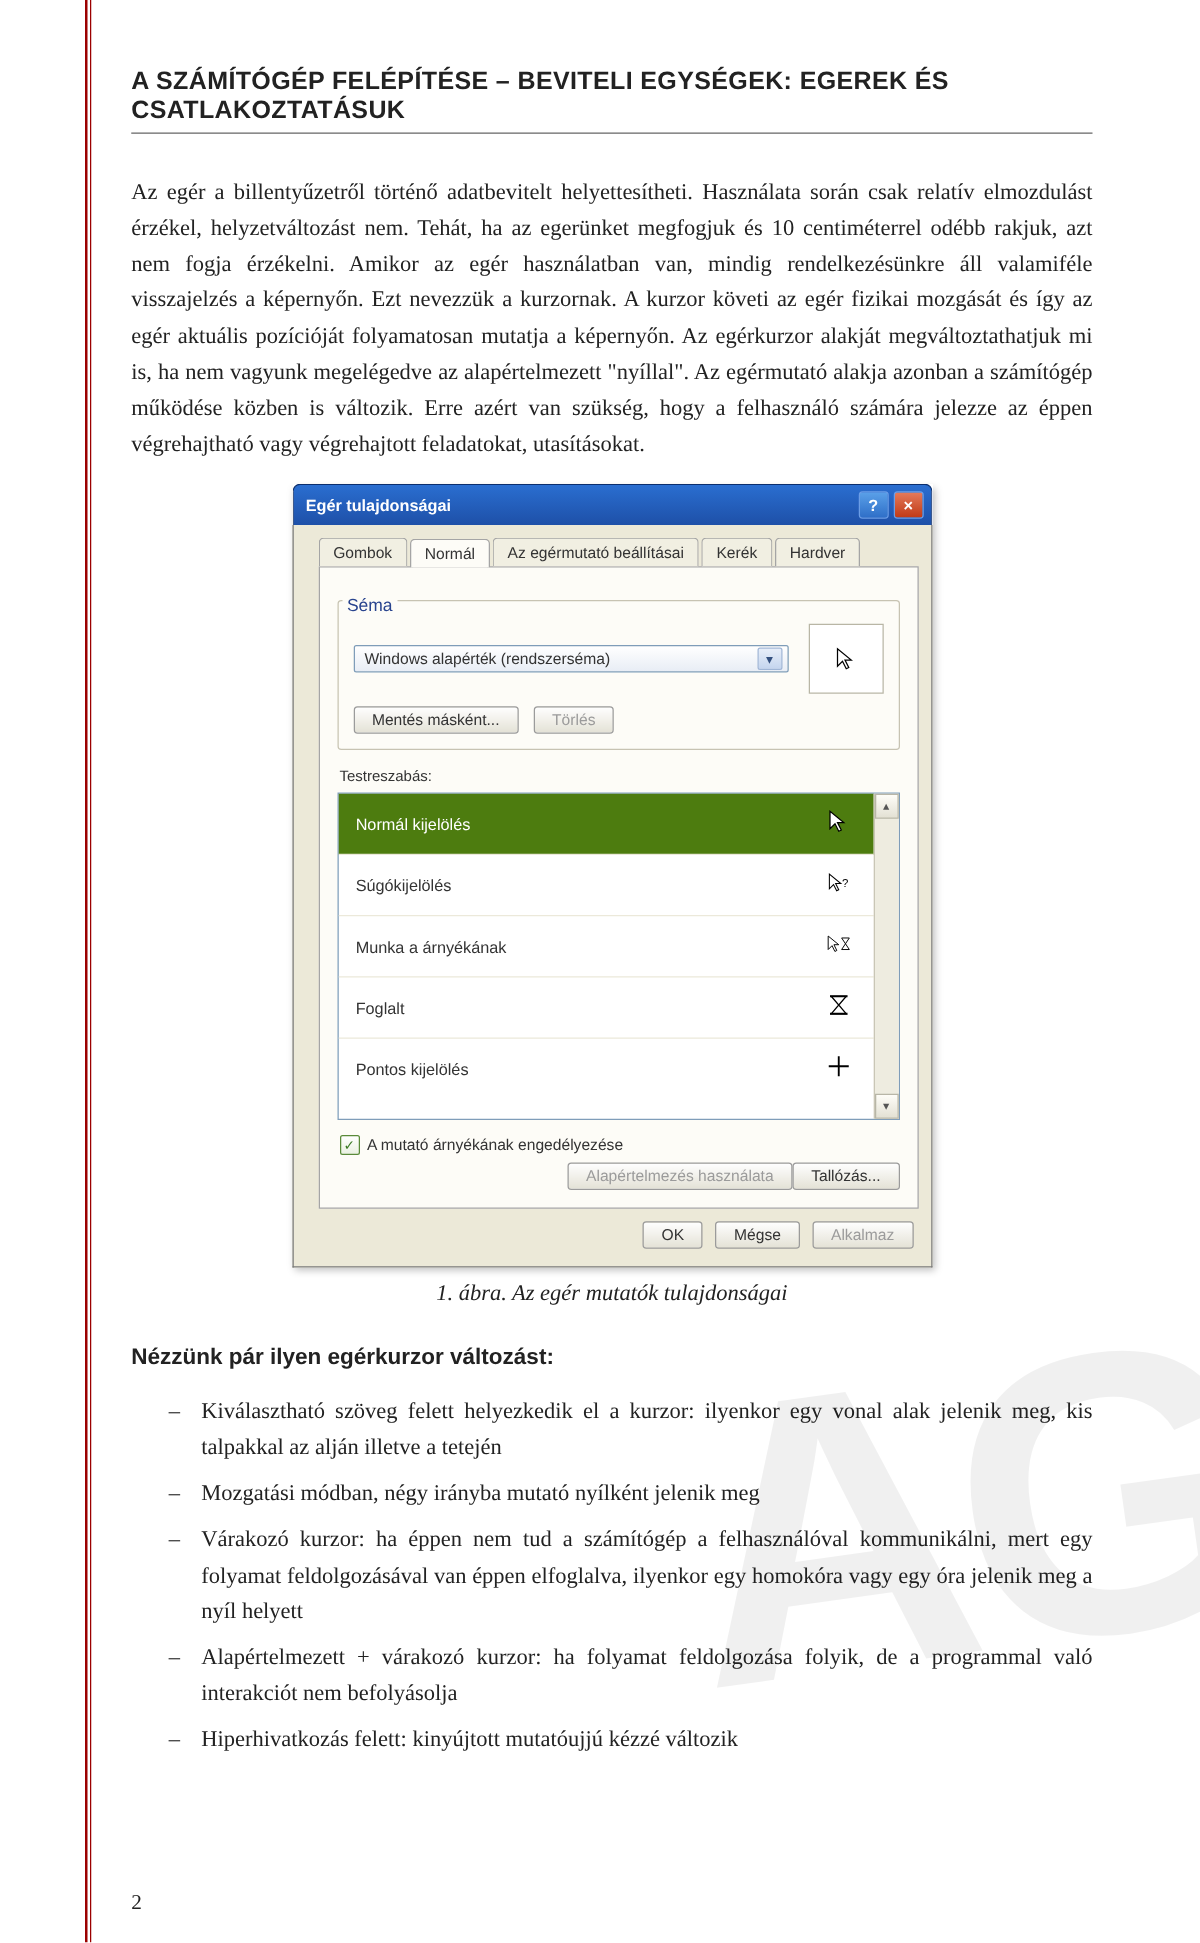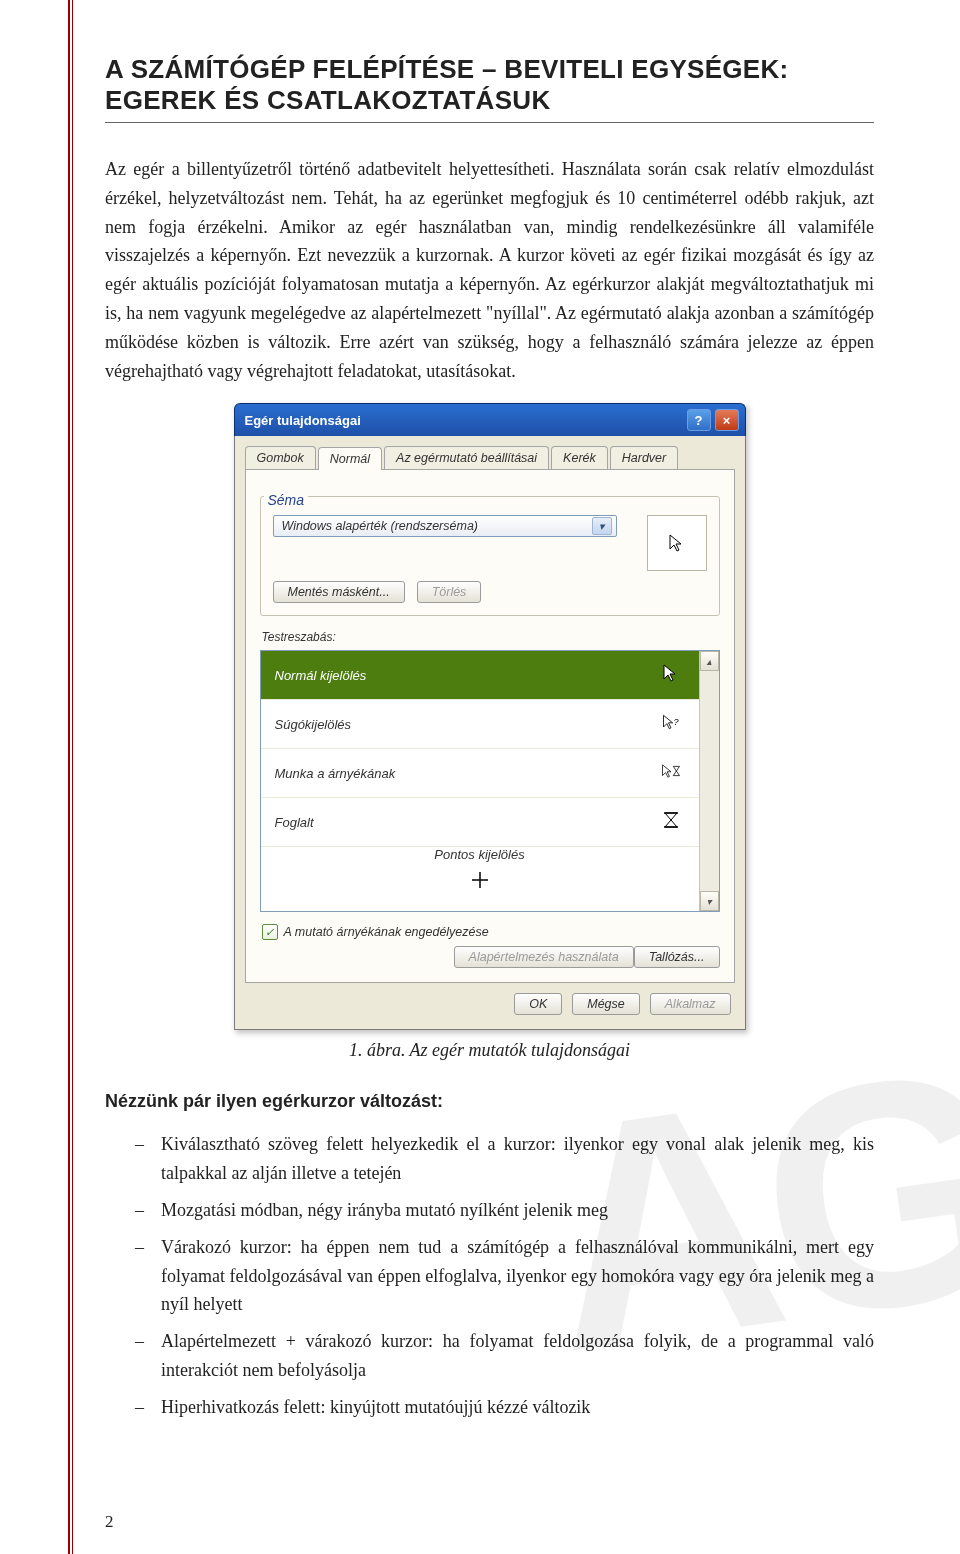--- a/index.html
+++ b/index.html
@@ -1,51 +1,51 @@
 <!DOCTYPE html>
 <html><head>
 <meta charset="utf-8">
 <style>
   html,body{margin:0;padding:0;background:#fff;}
   body{width:960px;min-height:1554px;font-family:Georgia,"Times New Roman",serif;color:#222;position:relative;}
   .page{padding:54px 86px 40px 105px;box-sizing:border-box;position:relative;}
   .left-rule-outer{position:absolute;left:68px;top:0;bottom:0;border-left:2px solid #9b0000;}
   .left-rule-inner{position:absolute;left:72px;top:0;bottom:0;border-left:1px solid #9b0000;}
-  .doc-title{font-size:26px;letter-spacing:.3px;margin:0 0 6px 0;font-family:"Trebuchet MS","Segoe UI",Arial,sans-serif;}
+  .doc-title{font-size:20px;letter-spacing:.3px;margin:0 0 6px 0;font-family:"Trebuchet MS","Segoe UI",Arial,sans-serif;}
   .title-underline{border:0;border-top:1px solid #666;margin:0 0 32px 0;}
   .body-text{font-size:18px;line-height:1.6;text-align:justify;margin:0 0 18px 0;}
   .dialog-shell{width:512px;margin:18px auto 6px auto;font-family:Tahoma,Arial,sans-serif;font-size:13px;color:#333;box-shadow:2px 3px 6px rgba(0,0,0,.25);}
   .titlebar{display:flex;align-items:center;background:linear-gradient(#2a6ed0,#1e50a8);color:#fff;font-weight:bold;padding:5px 6px 5px 10px;border:1px solid #0b2e6d;border-bottom:none;border-top-left-radius:6px;border-top-right-radius:6px;}
   .titlebar .spacer{flex:1;}
   .tb-btn{width:22px;height:20px;border:1px solid #6b9de6;border-radius:3px;margin-left:4px;display:flex;align-items:center;justify-content:center;font-weight:bold;font-size:13px;}
   .tb-help{background:linear-gradient(#5aa0e8,#2f6fc8);color:#fff;}
   .tb-close{background:linear-gradient(#e47a5a,#c03a16);color:#fff;}
-  .client{background:#ece9d8;border:1px solid #7a7a7a;border-top:none;padding:0 10px 10px 10px;font-style:italic;}
+  .client{background:#ece9d8;border:1px solid #7a7a7a;border-top:none;padding:0 10px 10px 20px;}
   .tabstrip{display:flex;gap:2px;padding-top:10px;}
   .tab{background:#f1efe2;border:1px solid #a5a5a5;border-bottom:none;border-top-left-radius:4px;border-top-right-radius:4px;padding:4px 11px;font-size:12.5px;color:#333;}
   .tab.active{background:#fdfcf7;position:relative;top:1px;font-weight:normal;}
   .tabpage{background:#fdfcf7;border:1px solid #a5a5a5;padding:12px 14px 14px 14px;}
   .group-label{font-family:Tahoma,Arial,sans-serif;font-size:14px;color:#29448e;display:inline-block;background:#fdfcf7;padding:0 4px;position:relative;top:10px;left:4px;}
   .group-box{border:1px solid #c7c3b2;border-radius:3px;padding:18px 12px 12px 12px;margin-top:-2px;}
-  .scheme-row{display:flex;gap:30px;}
+  .scheme-row{display:flex;align-items:center;gap:16px;}
   .combo{flex:1;display:flex;align-items:center;justify-content:space-between;background:linear-gradient(#fff,#e8edf5);border:1px solid #7f9db9;border-radius:2px;padding:3px 4px 3px 8px;height:22px;box-sizing:border-box;font-size:12.5px;color:#333;}
   .combo .caret{width:18px;height:16px;border:1px solid #9fb5d6;border-radius:2px;background:linear-gradient(#e7eef9,#c4d5ee);display:flex;align-items:center;justify-content:center;font-size:11px;color:#33507f;}
   .preview-box{width:58px;height:54px;border:1px solid #b9b6a5;background:#fff;display:flex;align-items:center;justify-content:center;}
   .btnrow{margin-top:10px;display:flex;gap:12px;}
   .btn{border:1px solid #9b9b9b;border-radius:3px;background:linear-gradient(#fefefe,#e4e2d6);padding:3px 14px;font-size:12.5px;color:#333;}
   .btn.disabled{color:#9b9b9b;}
   .section-label{margin:14px 2px 6px 2px;font-size:12px;}
   .listbox{border:1px solid #7f9db9;background:#fff;height:262px;box-sizing:border-box;display:flex;}
   .listcol{flex:1;}
   .scrollrail{width:19px;background:#eeece0;border-left:1px solid #c9c6b6;display:flex;flex-direction:column;}
   .scrollbtn{height:18px;border:1px solid #b8b6a7;background:linear-gradient(#fefdf8,#e3e1d4);display:flex;align-items:center;justify-content:center;font-size:10px;color:#555;}
   .scrollrail .track{flex:1;}
   .li{display:flex;align-items:center;justify-content:space-between;padding:0 14px;height:48px;border-bottom:1px solid #ece9da;font-size:13px;color:#333;}
   .li.sel{background:#4d7c0f;color:#fff;}
-  .li:last-child{border-bottom:none;flex-direction:column;}
+  .li:last-child{border-bottom:none;}
   .li .ic{width:28px;text-align:center;font-size:18px;color:#222;}
   .li.sel .ic{color:#fff;}
   .chkrow{display:flex;align-items:center;gap:6px;margin:12px 2px 4px 2px;font-size:12.5px;}
   .chkbox{width:14px;height:14px;border:1px solid #5a8a3a;background:linear-gradient(#fff,#eaf1e2);display:flex;align-items:center;justify-content:center;font-size:11px;color:#3a7a24;border-radius:2px;}
   .lower-btns{display:flex;justify-content:flex-end;margin-top:6px;}
   .dialog-actions{display:flex;justify-content:flex-end;gap:10px;padding:10px 4px 4px 4px;}
   .figcap{text-align:center;font-style:italic;font-size:18px;margin:10px 0 30px 0;}
   .subhead{font-family:"Trebuchet MS","Segoe UI",Arial,sans-serif;font-size:18px;font-weight:bold;margin:8px 0 18px 0;}
   ul.bullets{list-style:none;padding:0 0 0 30px;margin:0;}
   ul.bullets > li{position:relative;font-size:18px;line-height:1.6;text-align:justify;margin-bottom:8px;padding-left:26px;}

